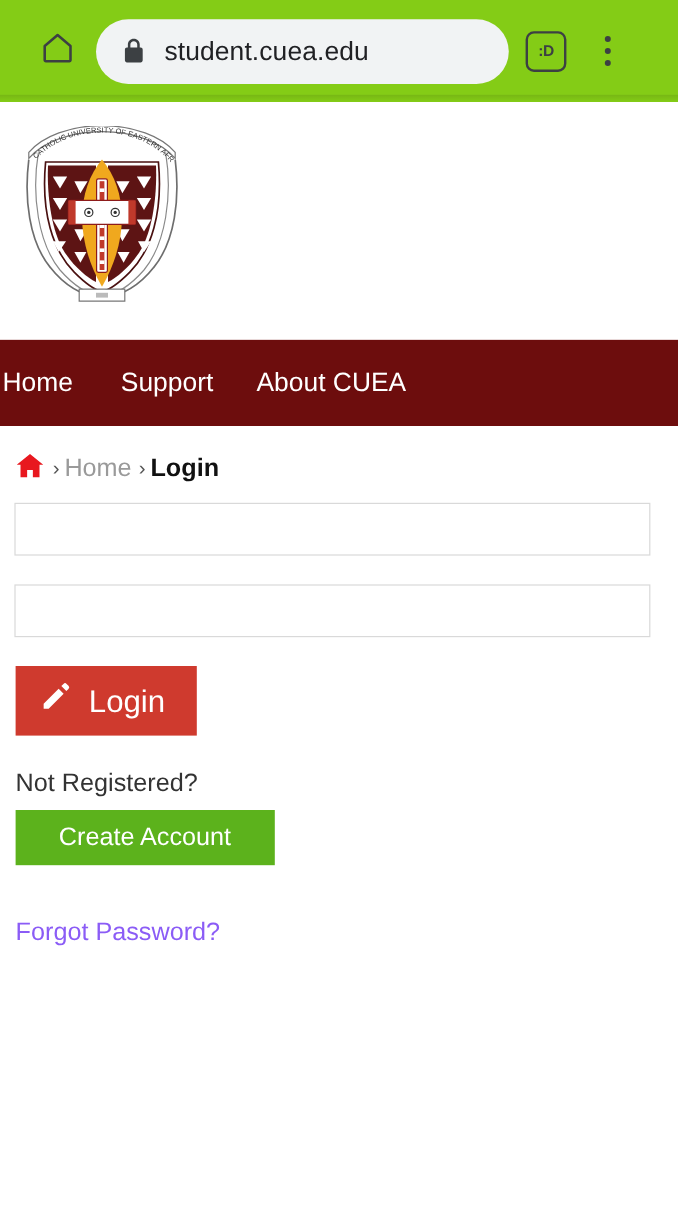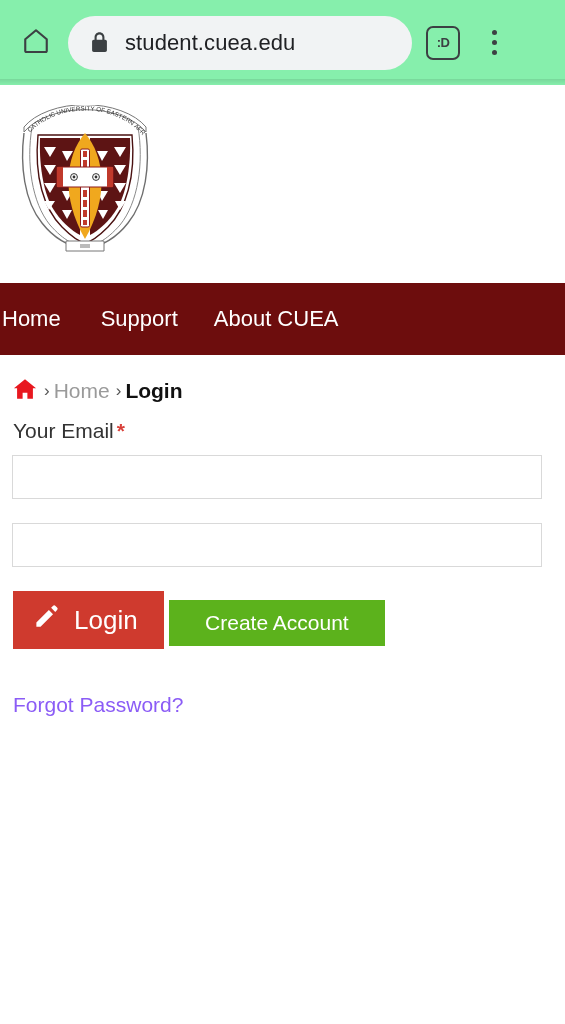--- a/index.html
+++ b/index.html
@@ -12,24 +12,24 @@
     height: 1024px;
     overflow: hidden;
     font-family: "Liberation Sans", sans-serif;
     -webkit-font-smoothing: antialiased;
   }
 
   
   .browser-bar {
     position: relative;
     height: 85px;
-    background: #86efac;
-    display: flex;
-    align-items: center;
-    padding: 0 16px;
+    background: #84cc16;
+    display: flex;
+    align-items: center;
+    padding: 0 28px;
     box-sizing: border-box;
   }
   .browser-bar::after {
     content: "";
     position: absolute;
     left: 0; right: 0; bottom: 0;
     height: 6px;
     background: linear-gradient(to bottom, rgba(0,0,0,0.10), rgba(0,0,0,0));
   }
   .home-btn {
@@ -354,34 +354,32 @@
         <path d="M12 3 1.8 11.3h2.9V21h5.1v-5.6h4.4V21h5.1v-9.7h2.9z"></path>
       </svg>
     </span>
     <span class="crumb-sep">›</span>
     <span class="crumb-home">Home</span>
     <span class="crumb-sep">›</span>
     <span class="crumb-current">Login</span>
   </div>
 
 
-  <div class="field-label">
-    <span>Your Email</span><span class="req">*</span>
-  </div>
   <input class="text-input" type="email" placeholder="" style="">
 
   <input class="text-input" type="password" placeholder="" style="">
 
   <button class="btn-login">
     <span>
       <svg width="27" height="27" viewBox="0 0 24 24" fill="#ffffff">
         <path d="M3 17.3 14.1 6.2l3.7 3.7L6.7 21H3zM16.1 4.2l1.6-1.6a1.6 1.6 0 0 1 2.3 0l1.4 1.4a1.6 1.6 0 0 1 0 2.3l-1.6 1.6z"></path>
       </svg>
     </span>
     <span>Login</span>
   </button>
 
+  <div class="not-registered">Not Registered?</div>
 
   <button class="btn-create">Create Account</button>
 
   <a class="forgot-link" href="#">Forgot Password?</a>
 
 </div>
 
 </body></html>

